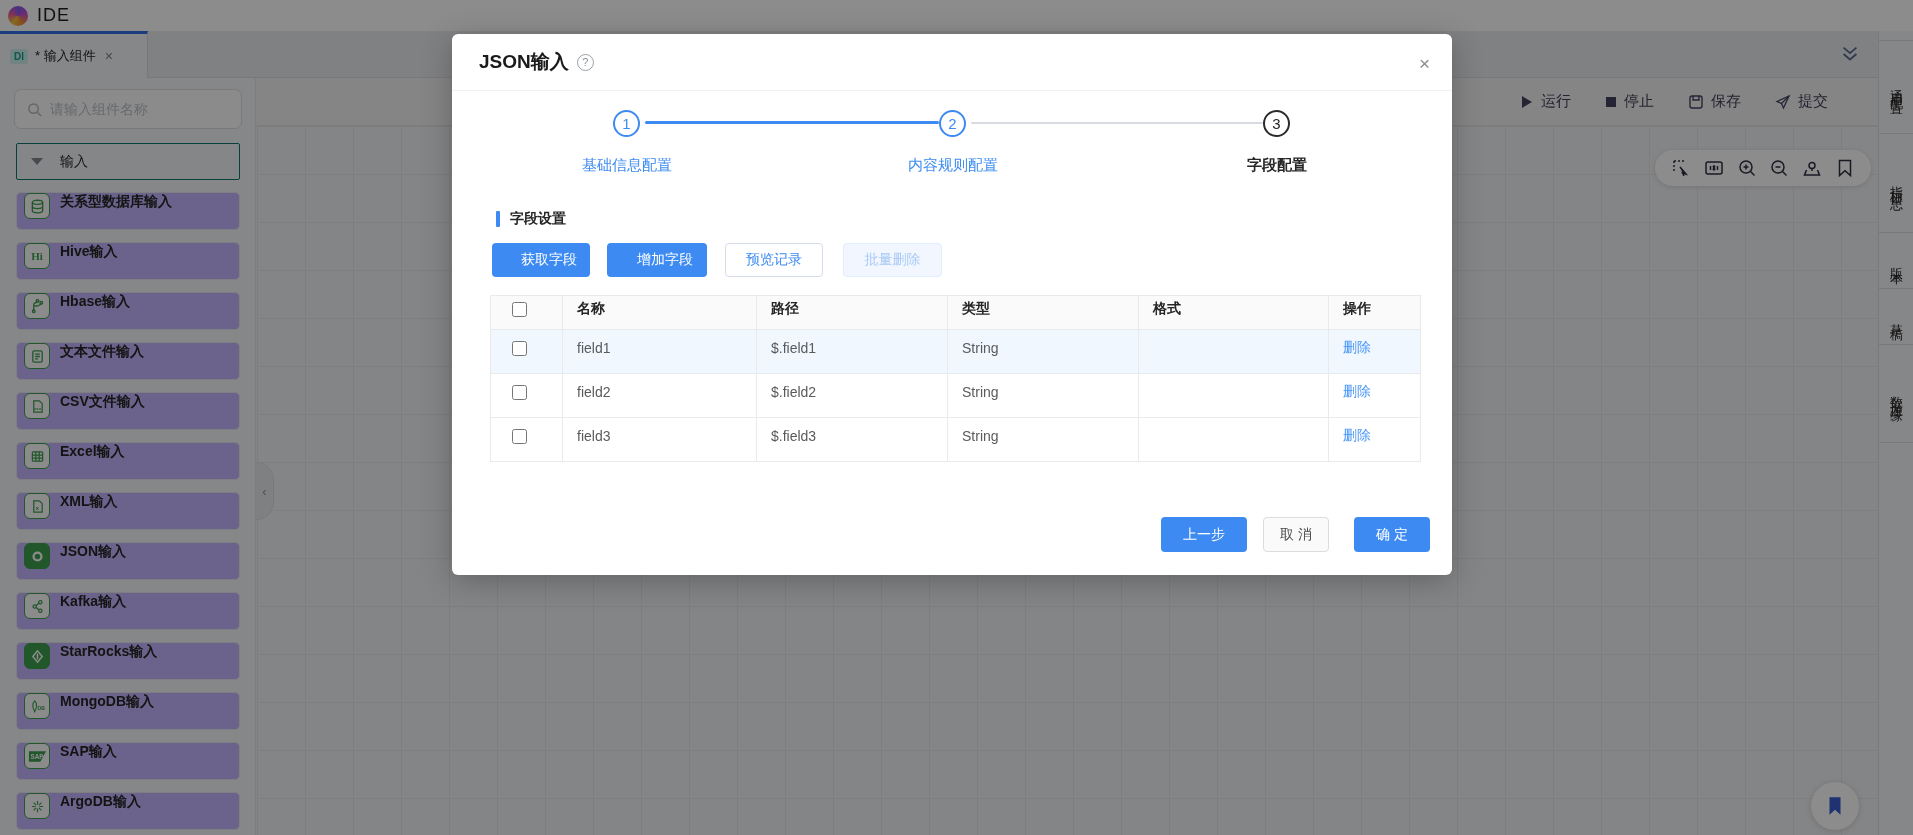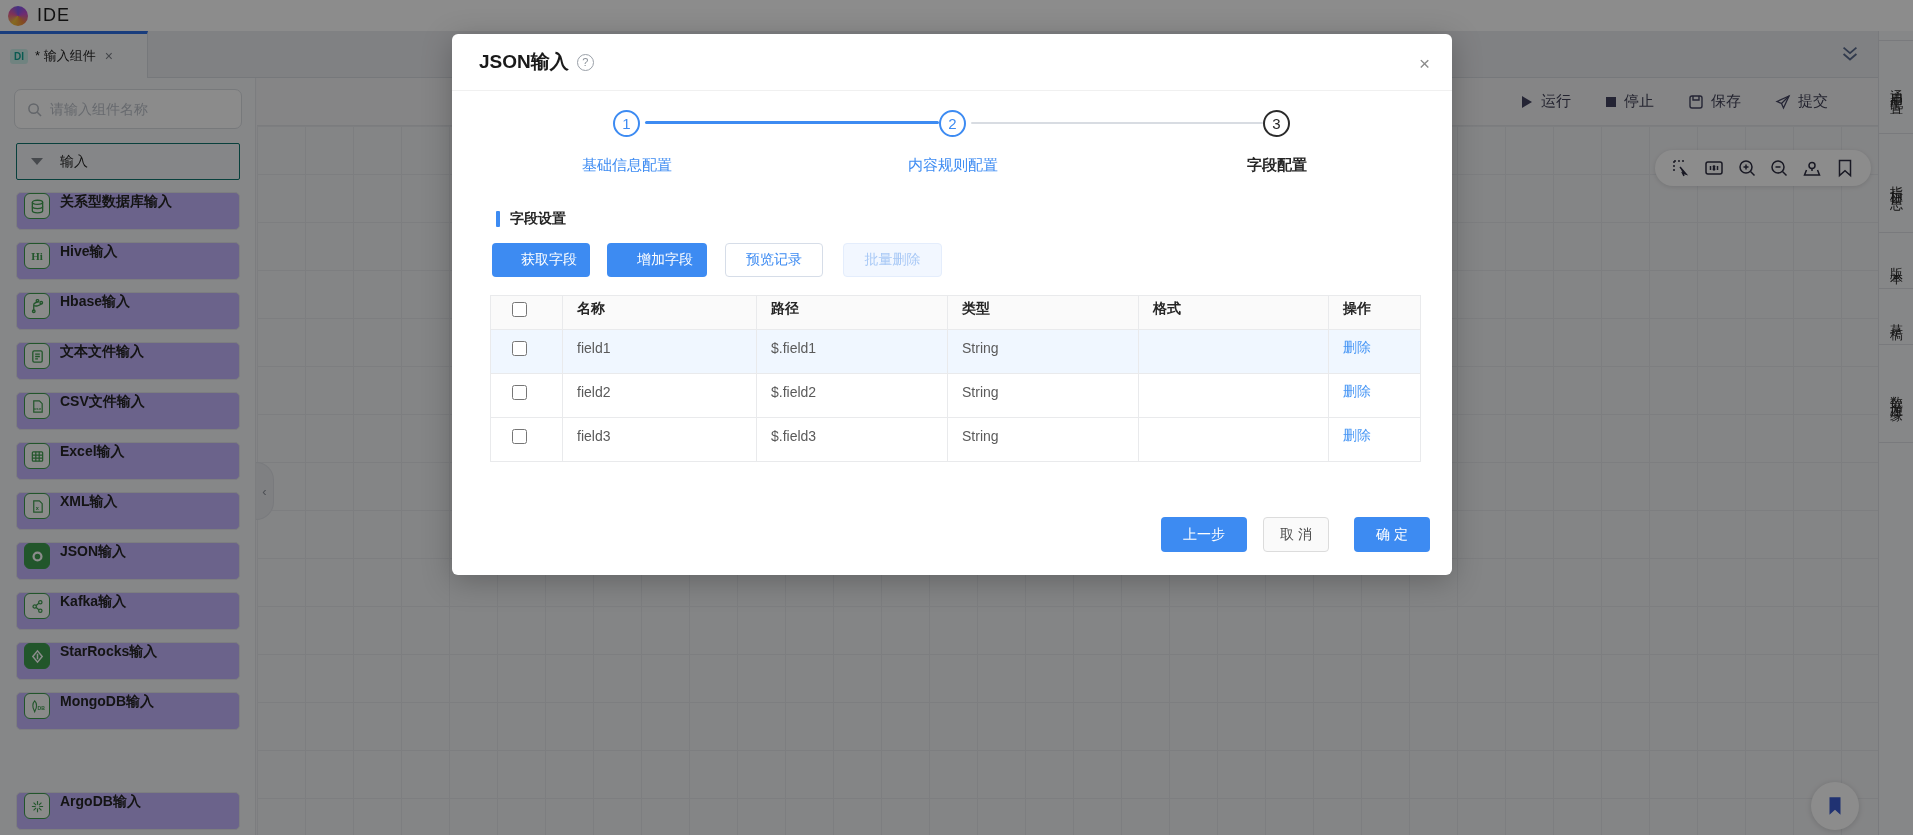--- a/index.html
+++ b/index.html
@@ -222,20 +222,29 @@
       <span class="side-label">StarRocks输入</span>
     </div>
     <div class="side-item" style="top:614px">
       <span class="side-icon">
           <svg width="15" height="15" viewBox="0 0 16 16">
             <path d="M5 2 C7.5 4.5 7.5 9 5.6 12 L5 13.5 L4.4 12 C2.5 9 2.5 4.5 5 2 Z" fill="none" stroke="#3f9d4f" stroke-width="1.2"></path>
             <text x="8" y="12" font-size="5.4" font-weight="bold" fill="#3f9d4f" font-family="Liberation Sans, sans-serif">DB</text>
           </svg>
         </span>
       <span class="side-label">MongoDB输入</span>
+    </div>
+    <div class="side-item" style="top:664px">
+      <span class="side-icon">
+          <svg width="19" height="13" viewBox="0 0 20 13">
+            <path d="M1 1 h18 l-6 11 h-12 z" fill="#3f9d4f"></path>
+            <text x="2.6" y="9" font-size="6.6" font-weight="bold" fill="#ffffff" font-family="Liberation Sans, sans-serif">SAP</text>
+          </svg>
+        </span>
+      <span class="side-label">SAP输入</span>
     </div>
     <div class="side-item" style="top:714px">
       <span class="side-icon">
           <svg width="15" height="15" viewBox="0 0 16 16" fill="none" stroke="#3f9d4f" stroke-width="1.2">
             <path d="M8 2 V6 M8 10 V14 M2 8 H6 M10 8 H14 M3.8 3.8 L6.5 6.5 M9.5 9.5 L12.2 12.2 M12.2 3.8 L9.5 6.5 M6.5 9.5 L3.8 12.2"></path>
           </svg>
         </span>
       <span class="side-label">ArgoDB输入</span>
     </div>
   </div>

